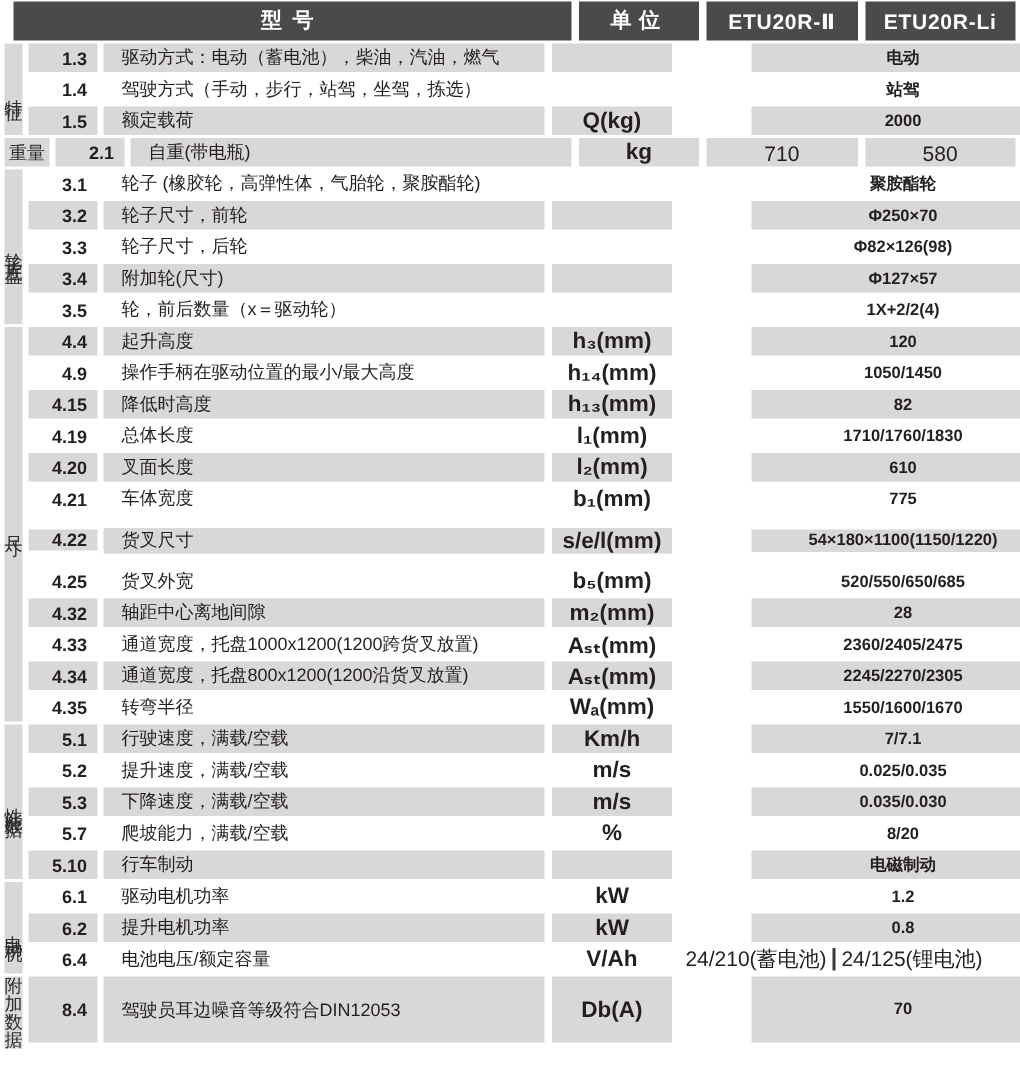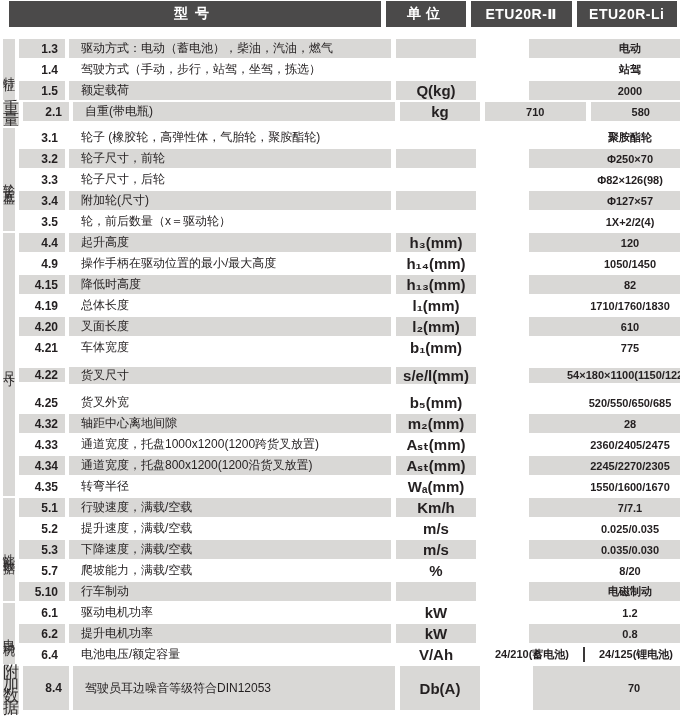--- a/index.html
+++ b/index.html
@@ -5,21 +5,21 @@
   html,body { margin:0; padding:0; background:#fff; }
   body {
     width:680px; height:718px;
     font-family:"Liberation Sans","DejaVu Sans",sans-serif;
     color:#231f20;
     -webkit-font-smoothing:antialiased;
   }
   .sheet { width:674px; margin:0 3px; padding-top:1px; }
 
   
-  .hdr { display:flex; height:26px; margin-bottom:12px; }
+  .hdr { display:flex; height:26px; margin-bottom:2px; }
   .hdr .spacer { width:6px; }
   .hcell {
     background:#4b4a4a; color:#fff; font-weight:bold;
     display:flex; align-items:center; justify-content:center;
     font-size:14px;
   }
   .h-model { width:372px; letter-spacing:7px; margin-right:5px; }
   .h-unit  { width:80px;  letter-spacing:5px; margin-right:5px; }
   .h-m1, .h-m2 { flex:1; letter-spacing:0.5px; }
   .h-m1 { margin-right:5px; }
@@ -30,40 +30,40 @@
   .cat {
     width:30px; margin-right:4px; margin-bottom:2px;
     background:#d9d8d6; color:#2e2b2b;
     display:flex; align-items:center; justify-content:center;
     text-align:center;
   }
   .cat .vtext {
     writing-mode:vertical-rl; text-orientation:upright;
     font-size:12px; letter-spacing:3px; line-height:1;
   }
-  .cat .htext { font-size:16px; line-height:12px; letter-spacing:0px; }
+  .cat .htext { font-size:12px; line-height:12px; letter-spacing:0px; }
   .rows { flex:1; }
 
   .row { display:flex; height:19px; margin-bottom:2px; }
   .row.tall  { height:32px;align-items:center; }
   .row.xtall { height:44px; }
 
   .cell { display:flex; align-items:center; box-sizing:border-box; }
   .num  { width:46px; justify-content:flex-end; padding-right:7px;
           font-size:12px; font-weight:bold; margin-right:4px; }
-  .desc { width:322px; padding-left:12px; font-size:12px; margin-right:5px; }
+  .desc { width:294px; padding-left:12px; font-size:12px; margin-right:5px; }
   .unit { width:80px; justify-content:center; font-size:15px; font-weight:600;
           margin-right:5px; }
   .val  { width:202px; justify-content:center; text-align:center;
           font-size:11px; font-weight:600;margin-left:48px; }
   .val.col { flex-direction:row; justify-content:center; line-height:15px; }
 
   .valwrap { width:206px; display:flex; }
   .subval  { flex:1; display:flex; align-items:center; justify-content:center;
-             font-size:11px; font-weight:700; }
+             font-size:14px; font-weight:400; }
   .split-gap .subval:first-child { margin-right:5px; }
   .vdivider { width:2px; height:15px; align-self:center; background:#3a3838; }
 
   
   .g .num, .g .desc, .g .unit, .g .val, .g .subval { background:#d9d8d6; }
 </style>
 </head>
 <body>
 
 <div class="sheet">

